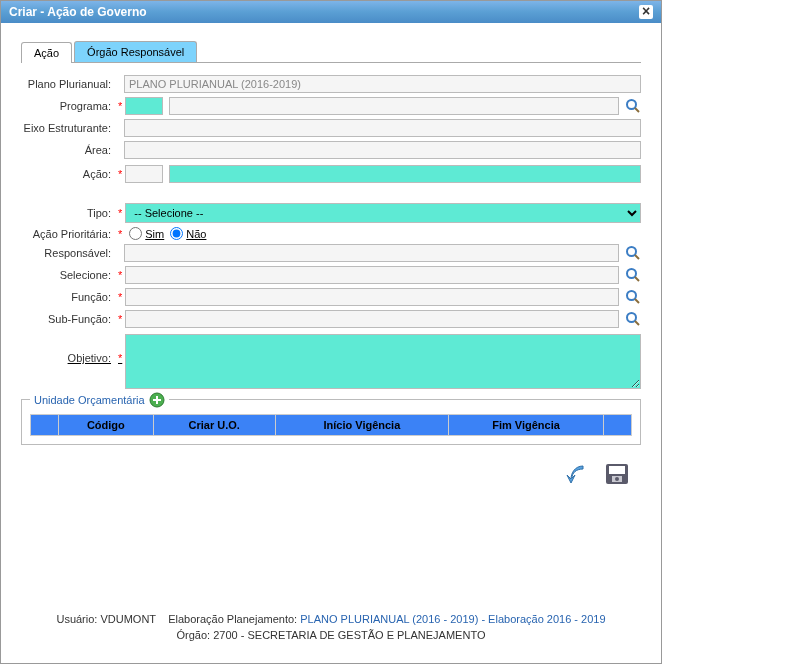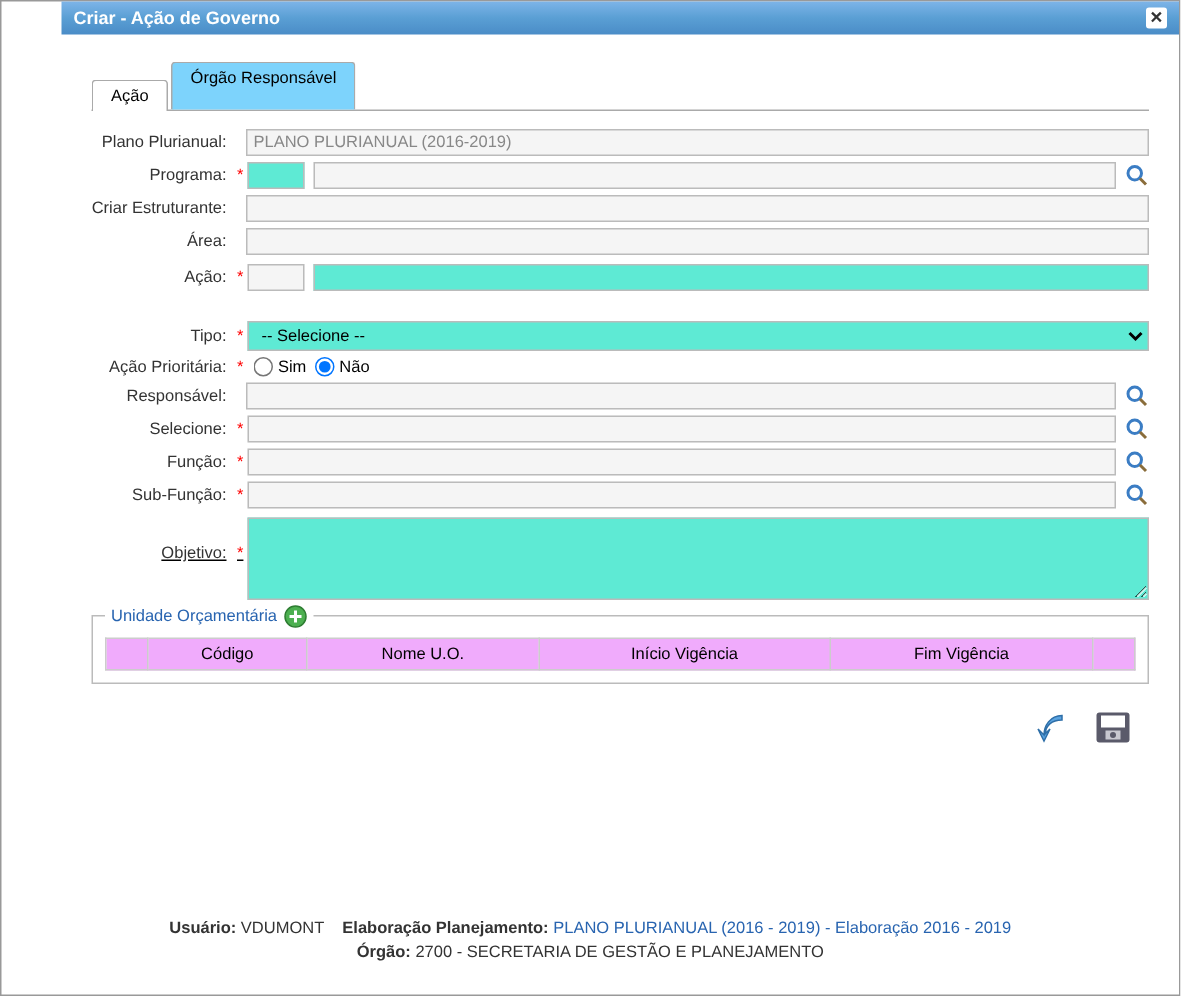--- a/index.html
+++ b/index.html
@@ -1,47 +1,47 @@
 <!DOCTYPE html>
 <html><head>
 <meta charset="utf-8">
 <style>
 * { box-sizing: border-box; margin: 0; padding: 0; }
 body { font-family: Arial, sans-serif; font-size: 11px; background: #fff; }
-.window { width: 787px; height: 664px; border: 1px solid #999; position: relative; padding-left: 40px; }
+.window { width: 662px; height: 664px; border: 1px solid #999; position: relative; }
 .titlebar { background: linear-gradient(to bottom, #7db4e8, #5a9fd4, #4a8cc7); color: #fff; padding: 4px 8px; font-weight: bold; font-size: 12px; display: flex; justify-content: space-between; align-items: center; }
 .close-btn { color: #333; font-size: 14px; cursor: pointer; background:#fff; width:14px; height:14px; line-height:12px; text-align:center; border-radius:2px;}
 .content { padding: 18px 20px 10px 20px; }
 .tabs { display: flex; border-bottom: 1px solid #aaa; margin-bottom: 12px; }
 .tab { padding: 4px 12px; border: 1px solid #aaa; border-bottom: none; margin-right: 2px; background: #7dd3fc; cursor: pointer; border-radius: 3px 3px 0 0; font-size:11px;}
-.tab.active { background: #fff; position: relative; top: 1px; margin-top: 11px; }
+.tab.active { background: #fff; position: relative; top: 1px; }
 .form-row { display: flex; align-items: center; margin-bottom: 4px; }
 .form-label { width: 95px; text-align: right; padding-right: 5px; color: #333; }
 .required { color: red; margin-left: 2px; margin-right:3px; }
 .spacer-req { width:8px; display:inline-block;}
 .form-input, .form-select, .form-textarea { border: 1px solid #bbb; padding: 2px 4px; font-size: 11px; background:#5eead4; }
 .form-input.ro { background:#f5f5f5; color:#888; }
 .form-input.small { width: 38px; }
 .form-input.full { flex: 1; }
 .form-select { flex: 1; height:20px; }
 .form-textarea { flex: 1; height: 55px; resize: both; }
 .search-icon { width: 16px; height: 16px; margin-left: 6px; cursor: pointer; }
-.radio-group { display: flex; align-items: center; gap: 6px; margin-left:4px;}
+.radio-group { display: flex; align-items: center; gap: 6px; margin-left:4px;text-decoration:underline;}
 .radio-group label { display:flex; align-items:center; gap:3px;}
 .fieldset { border: 1px solid #bbb; margin-top: 10px; padding: 8px; position:relative; }
 .fieldset-legend { position:absolute; top:-8px; left:8px; background:#fff; color: #2864b0; padding: 0 4px; font-size:11px; display:flex; align-items:center; gap:4px;}
 .add-icon { width:16px; height:16px; cursor:pointer; }
 .table { width: 100%; border-collapse: collapse; margin-top: 6px; }
-.table th { border: 1px solid #ccc; background: #f0abfc; padding: 4px; font-weight: normal; font-size:11px;}
+.table th { border: 1px solid #ccc; background: #3b82f6; padding: 4px; font-weight: bold; font-size:11px;}
 .actions { display: flex; justify-content: flex-end; gap: 10px; margin-top: 16px; padding-right:10px;}
 .action-btn { width: 28px; height: 26px; cursor: pointer; }
 .footer { text-align: center; font-size: 11px; color: #333; position:absolute; bottom:18px; width:100%; left:0;}
 .footer a { color: #2864b0; text-decoration: none; }
 .footer-line { margin-bottom: 4px;}
-.footer b { font-weight:bold;margin-top:37px; }
+.footer b { font-weight:normal;margin-top:37px; }
 .gap { width:6px; display:inline-block;}
 </style>
 </head>
 <body>
 
 <div class="window">
   <div class="titlebar">
     <span>Criar - Ação de Governo</span>
     <span class="close-btn">×</span>
   </div>
@@ -64,21 +64,21 @@
       <input class="form-input small" style="">
       <span class="gap"></span>
       <input class="form-input full ro" readonly="" style="">
       <svg class="search-icon" viewBox="0 0 16 16">
           <circle cx="6.5" cy="6.5" r="4.5" fill="none" stroke="#3b7dc4" stroke-width="2"></circle>
           <line x1="10" y1="10" x2="14" y2="14" stroke="#8a6d3b" stroke-width="2"></line>
         </svg>
     </div>
 
     <div class="form-row">
-      <div class="form-label">Criar Estruturante:</div>
+      <div class="form-label">Eixo Estruturante:</div>
       <span class="spacer-req"></span>
       <input class="form-input full ro" readonly="" style="">
     </div>
 
     <div class="form-row">
       <div class="form-label">Área:</div>
       <span class="spacer-req"></span>
       <input class="form-input full ro" readonly="" style="">
     </div>
 
@@ -167,21 +167,21 @@
             <circle cx="8" cy="8" r="7" fill="#4caf50" stroke="#2e7d32"></circle>
             <line x1="8" y1="4" x2="8" y2="12" stroke="#fff" stroke-width="2"></line>
             <line x1="4" y1="8" x2="12" y2="8" stroke="#fff" stroke-width="2"></line>
           </svg>
       </div>
       <table class="table">
         <thead>
           <tr>
             <th style="width:28px;"></th>
             <th>Código</th>
-            <th>Nome U.O.</th>
+            <th>Criar U.O.</th>
             <th>Início Vigência</th>
             <th>Fim Vigência</th>
             <th style="width:28px;"></th>
           </tr>
         </thead>
       </table>
     </div>
 
     <div class="actions">
       <svg class="action-btn" viewBox="0 0 28 26">

